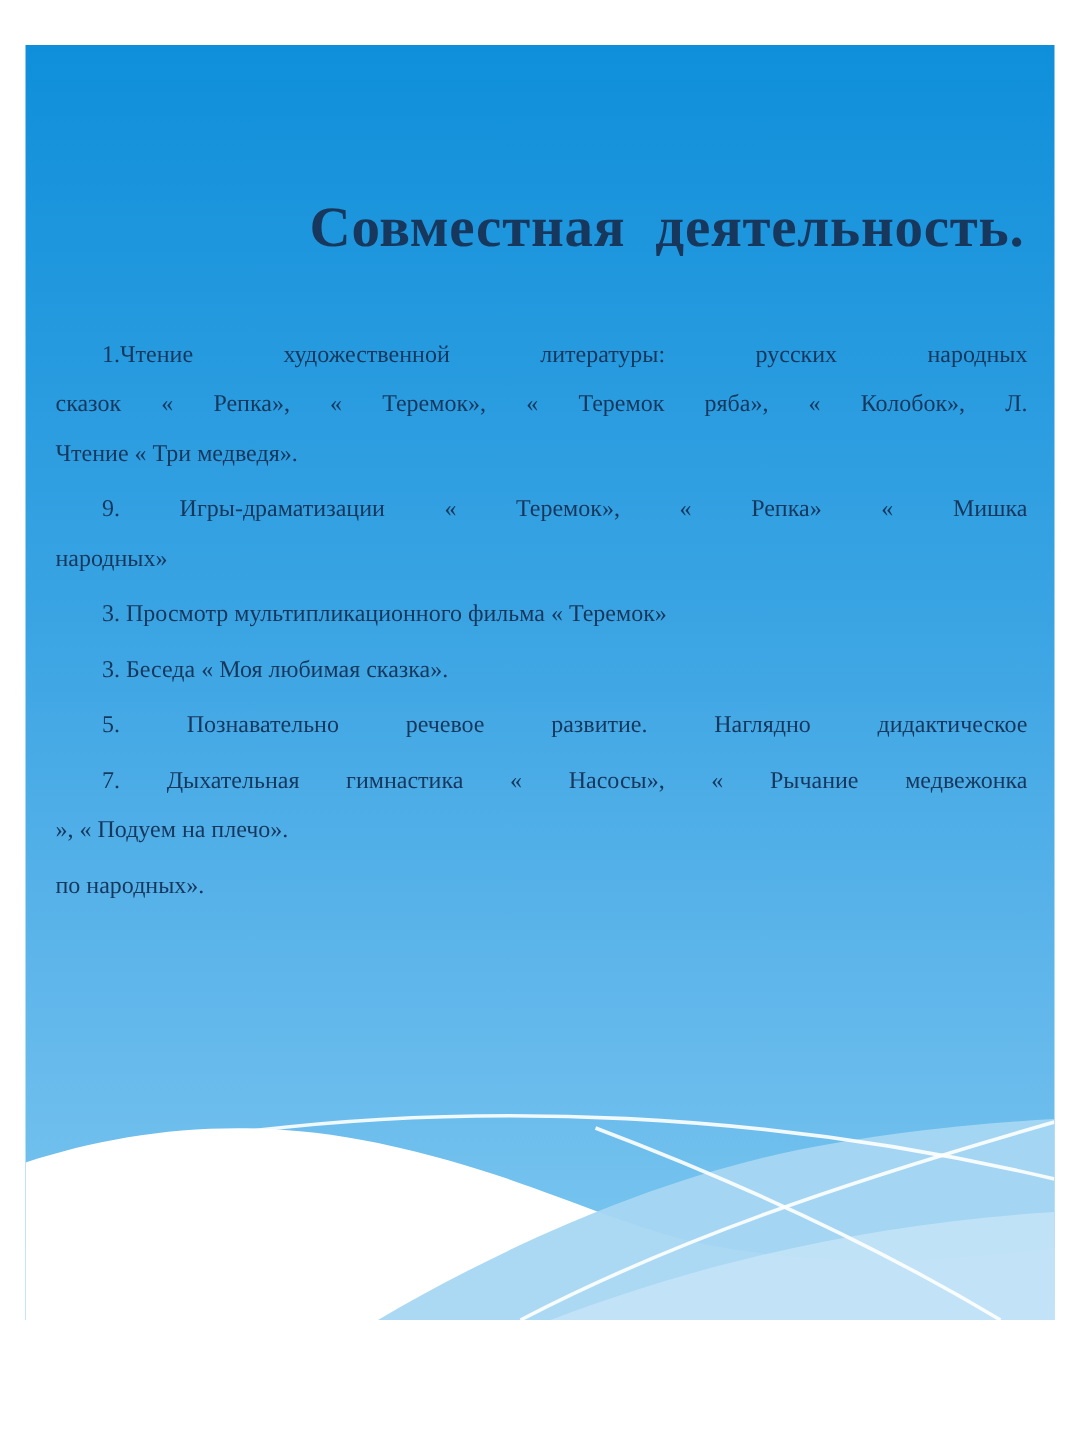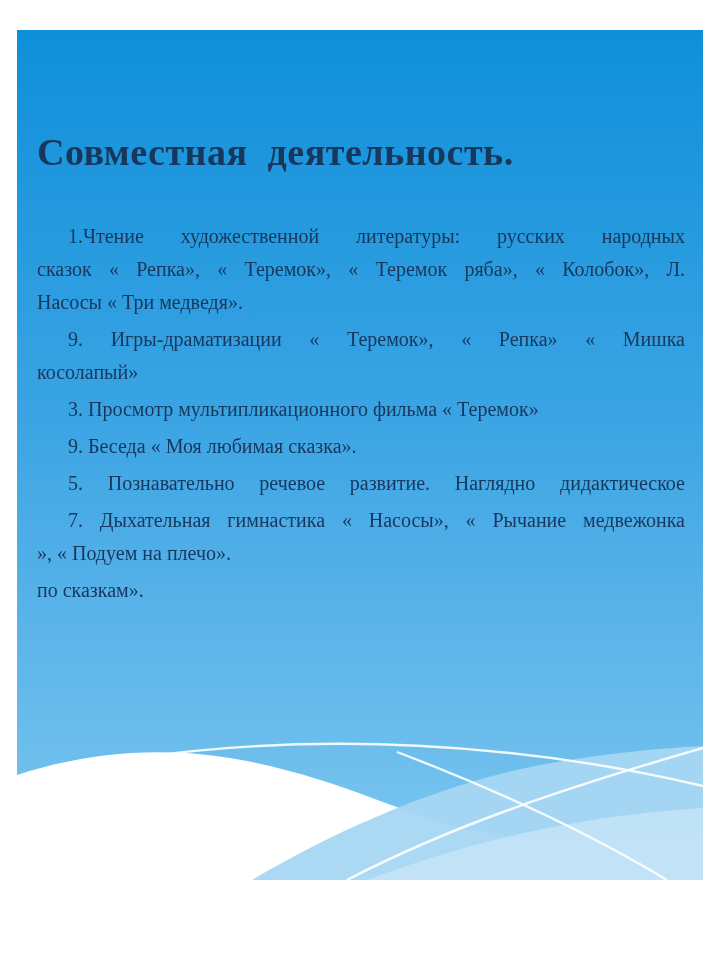--- a/index.html
+++ b/index.html
@@ -21,32 +21,32 @@
   }
   .slide{
     position:absolute;
     left:17px;top:30px;
     width:686px;height:850px;
     background:linear-gradient(180deg,var(--bg-top) 0%,var(--bg-mid) 45%,#5db5ea 72%,var(--bg-bottom) 100%);
     overflow:hidden;
   }
   .title{
     margin:100px 20px 0 20px;
-    text-align:left;
+    text-align:right;
     font-size:38px;
     font-weight:bold;
     line-height:1.2;
     color:var(--text-color);
     word-spacing:10px;
     letter-spacing:.5px;
   }
   .content{
     position:relative;
     margin:44px 18px 0 20px;
-    font-size:20px;
+    font-size:16px;
     color:var(--text-color);
     z-index:2;
   }
   .para{margin:0 0 4px 0;}
   .line{
     line-height:33px;
     text-align:justify;
     text-align-last:justify;
     white-space:normal;
   }
@@ -68,41 +68,41 @@
 <body>
 
 <div class="slide">
 
   <div class="title">Совместная деятельность.</div>
 
   <div class="content" id="paragraphs">
       <div class="para">
         <div class="line first">1.Чтение художественной литературы: русских народных</div>
         <div class="line">сказок « Репка», « Теремок», « Теремок ряба», « Колобок», Л.</div>
-        <div class="line last">Насосы « Три медведя».</div>
+        <div class="line last">Чтение « Три медведя».</div>
       </div>
       <div class="para">
         <div class="line first">9. Игры-драматизации « Теремок», « Репка» « Мишка</div>
-        <div class="line last">косолапый»</div>
+        <div class="line last">народных»</div>
       </div>
       <div class="para">
         <div class="line first last">3. Просмотр мультипликационного фильма « Теремок»</div>
       </div>
       <div class="para">
-        <div class="line first last">9. Беседа « Моя любимая сказка».</div>
+        <div class="line first last">3. Беседа « Моя любимая сказка».</div>
       </div>
       <div class="para">
         <div class="line first">5. Познавательно речевое развитие. Наглядно дидактическое</div>
       </div>
       <div class="para">
         <div class="line first">7. Дыхательная гимнастика « Насосы», « Рычание медвежонка</div>
         <div class="line last">», « Подуем на плечо».</div>
       </div>
       <div class="para">
-        <div class="line last">по сказкам».</div>
+        <div class="line last">по народных».</div>
       </div>
     </div>
 
   <svg class="waves" viewBox="0 0 686 190" preserveAspectRatio="none" xmlns="http://www.w3.org/2000/svg">
 
     <path class="wave-white" d="M0,85 C70,62 150,54 235,72 C330,92 380,122 445,138 C530,156 610,152 686,142 L686,190 L0,190 Z"></path>
 
     <path class="wave-band" d="M235,190 C320,140 430,90 540,72 C600,62 650,58 686,56 L686,190 Z"></path>
 
     <path class="wave-band2" d="M350,190 C450,152 560,126 686,118 L686,190 Z"></path>

